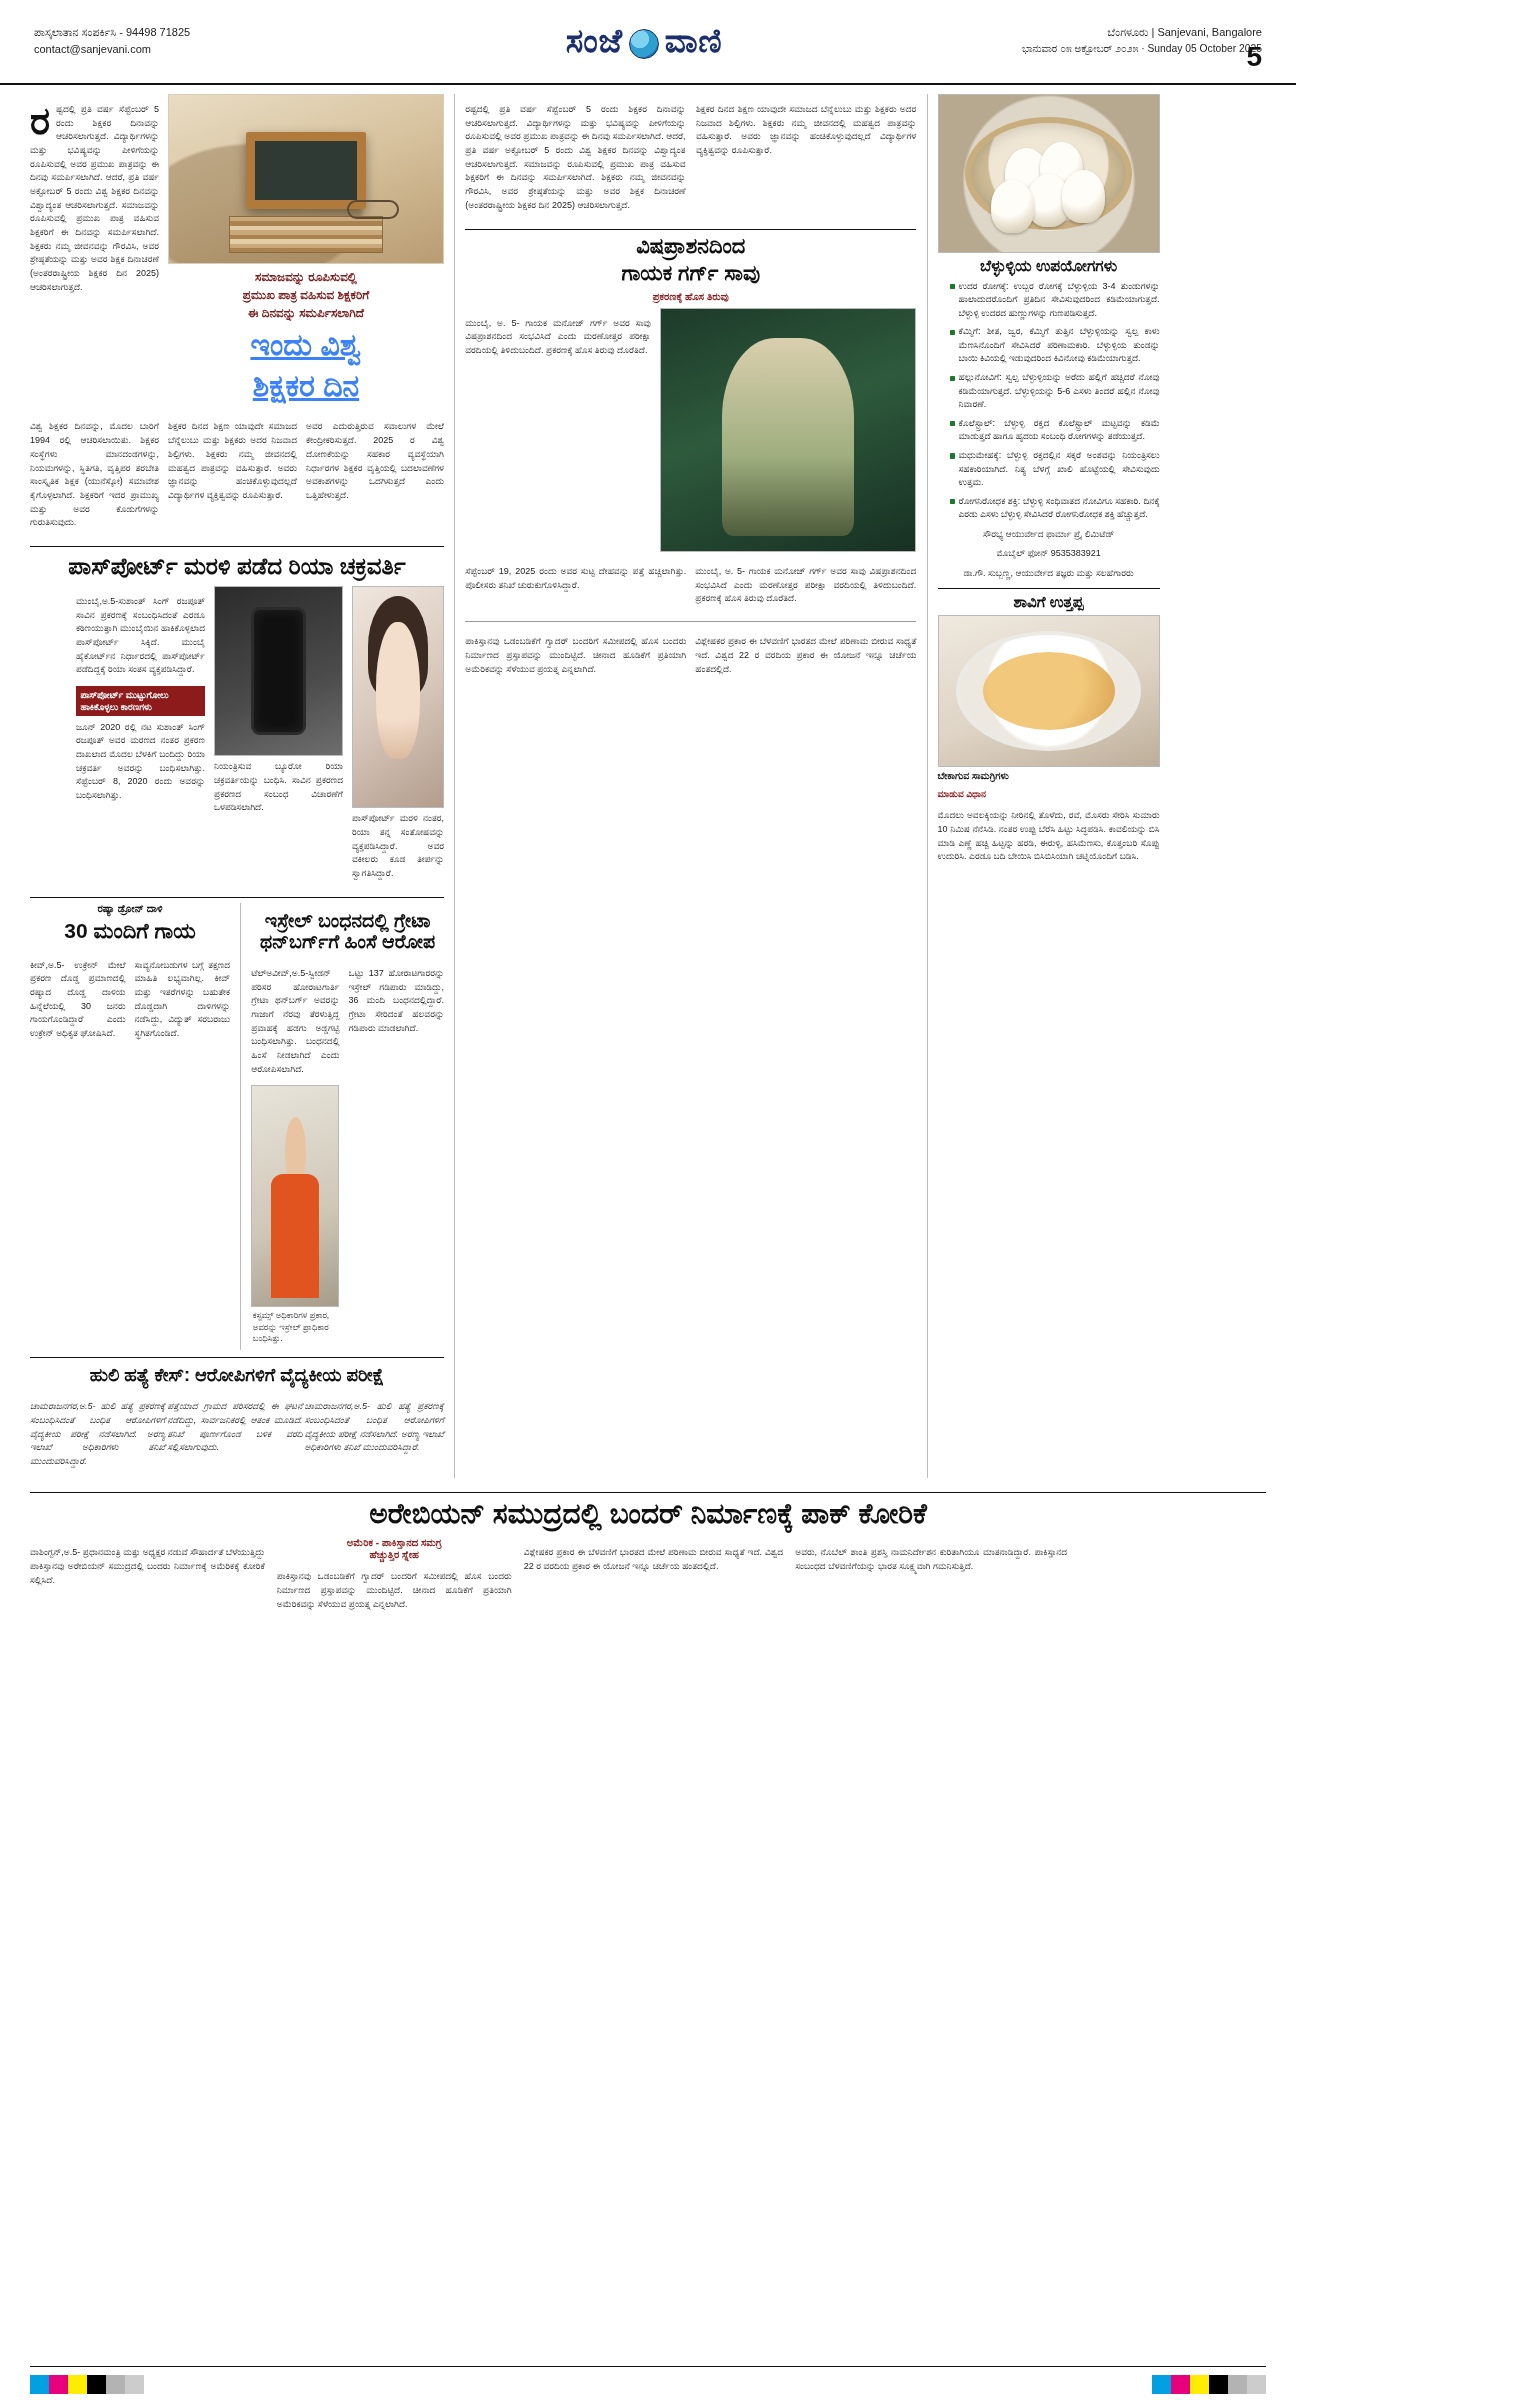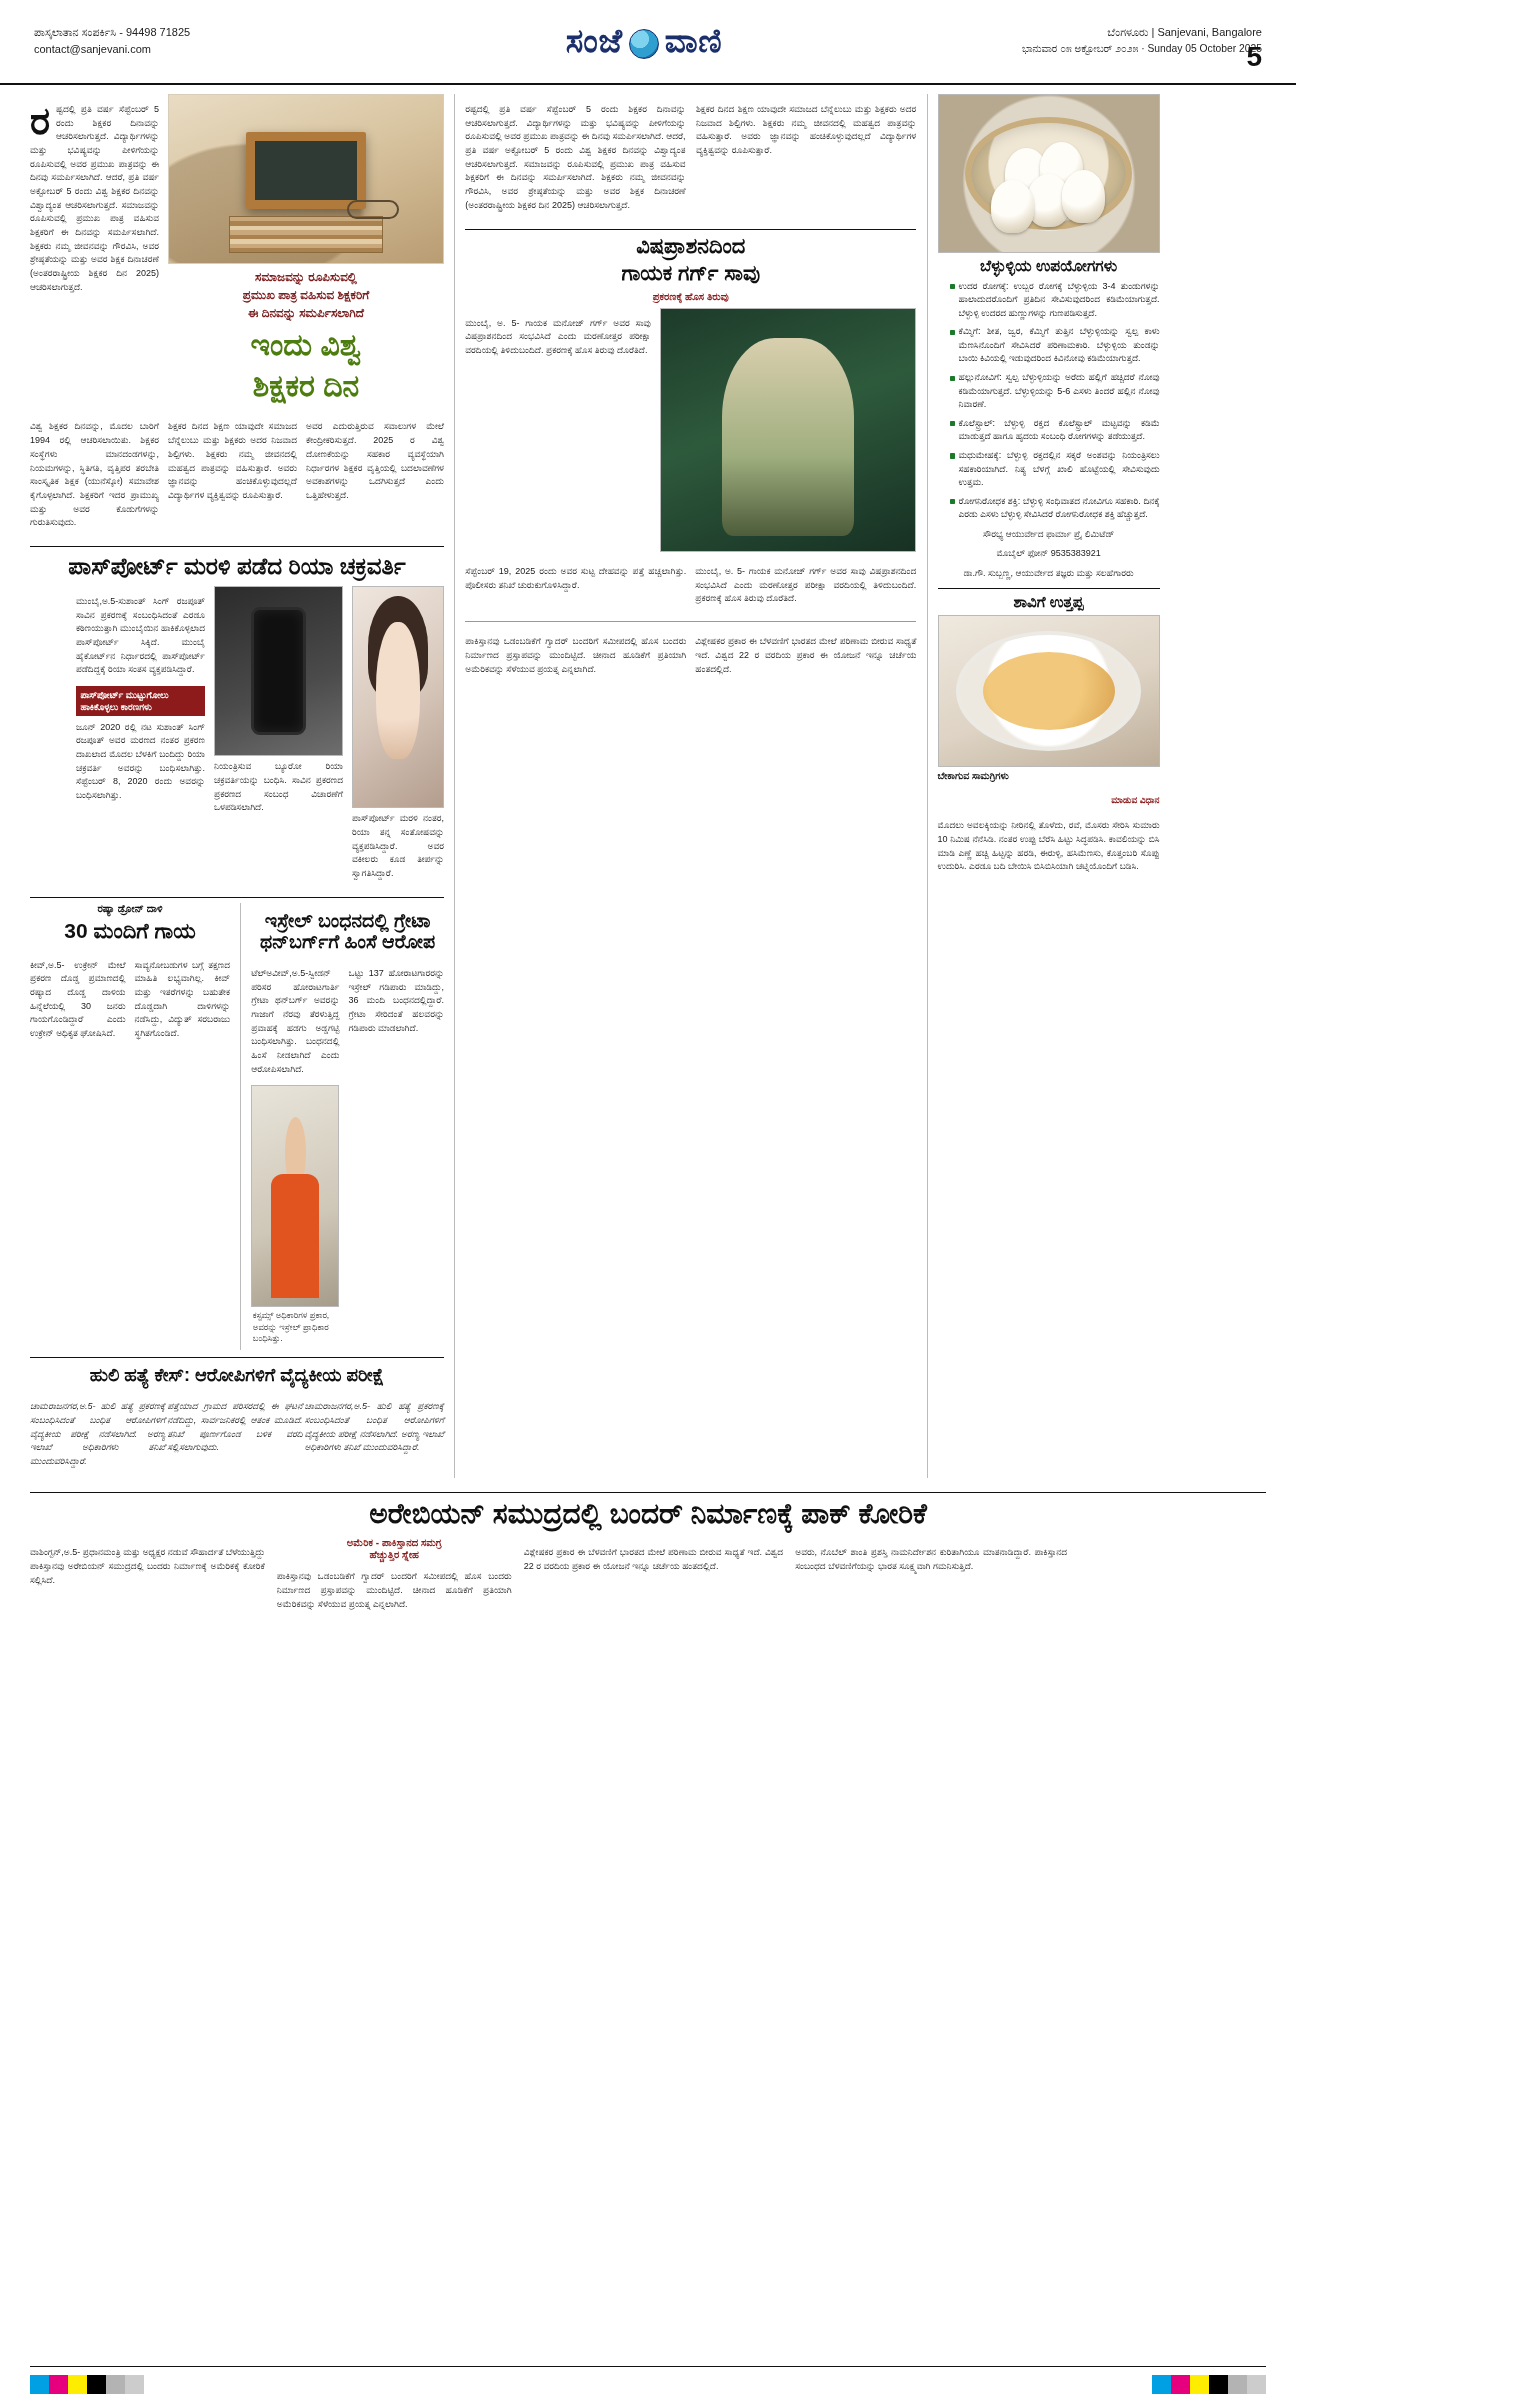--- a/index.html
+++ b/index.html
@@ -162,21 +162,22 @@
     font-size: 12px;
     color: #7a1d1d;
     font-weight: bold;
     line-height: 1.5;
   }
   .big-title {
     font-size: 30px;
     font-weight: bold;
     line-height: 1.16;
     margin-top: 6px;
-    color: #4d7c0f;
+    color: #3b82f6;
+    text-decoration: underline;
   }
 
   
   .photo {
     width: 100%;
     border: 0.7px solid #b9b9b9;
     background-size: cover;
     background-position: center;
     position: relative;
     overflow:hidden;
@@ -297,21 +298,21 @@
   .colorbar.right { right: 30px; }
   .cb { width: 19px; height: 19px; }
   .footline {
     position:absolute; bottom: 34px; left:30px; right:30px; border-top:0.7px solid #111;
   }
   .mid-head {
     font-size: 21px; font-weight:bold; text-align:center; line-height:1.18; margin:4.4px 0 6px 0;
   }
   .tiny-kicker { font-size:10.3px; font-weight:bold; text-align:center; color:#111; }
   .red-sub { color:#8d1b1b; font-weight:bold; font-size:10px; text-align:center; }
-  .inline-note { font-size:9px; font-weight:bold; color:#8d1b1b; text-align:right; margin:13px 0; }
+  .inline-note { font-size:9px; font-weight:bold; color:#8d1b1b; text-align:left; margin:7px 0; }
 </style>
 </head>
 <body>
 
 <div class="page">
 
   <div class="masthead">
     <div class="mh-left">
       <div>ಪಾಸ್ಕಲಾತಾನ ಸಂಪರ್ಕಿಸಿ - 94498 71825</div>
       <div>contact@sanjevani.com</div>

